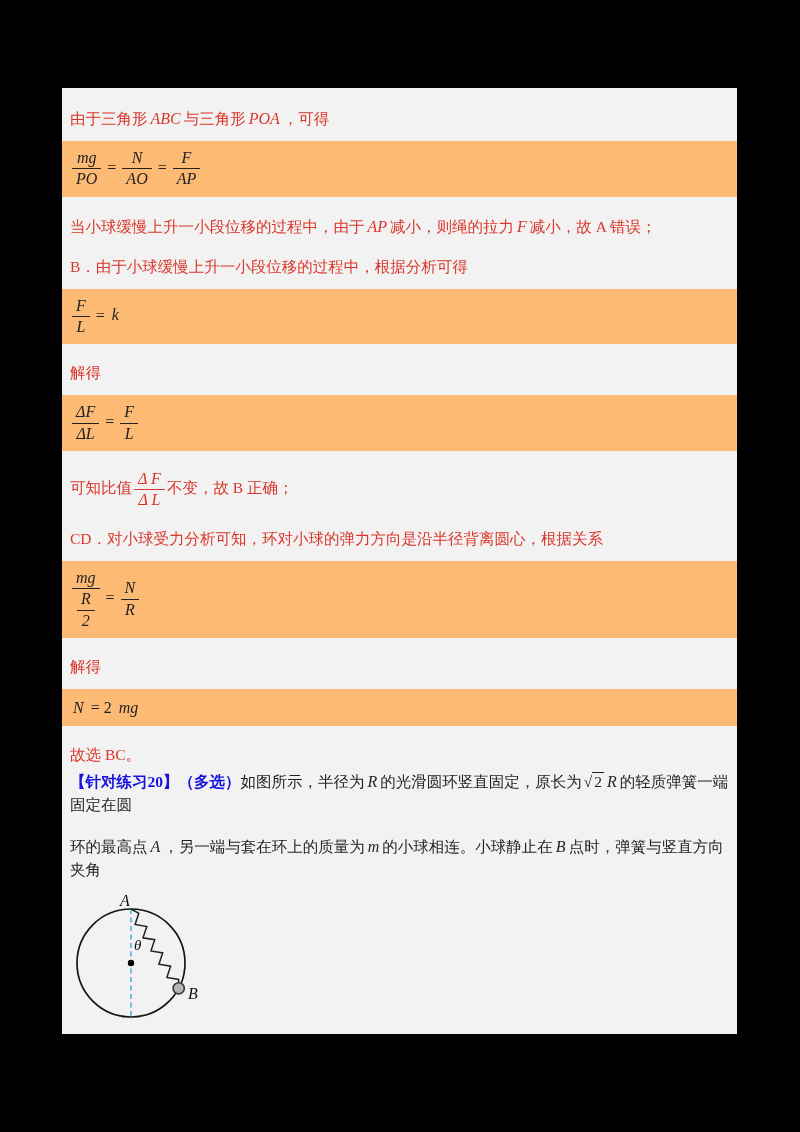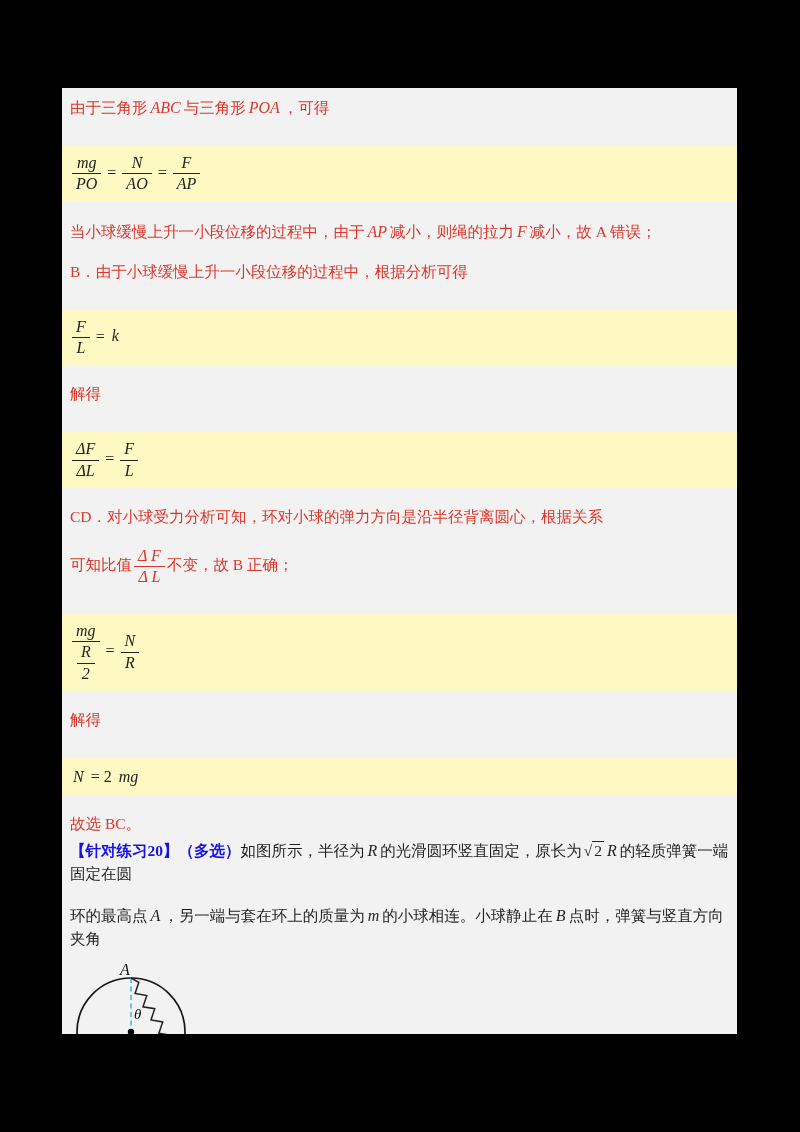--- a/index.html
+++ b/index.html
@@ -16,29 +16,29 @@
     background:#f2f2f2;
     color:#1f1f1f;
     overflow:hidden;
   }
   .line{
     margin-top:19px;
     padding-left:8px;
     font-size:15.5px;
     line-height:1.35;
   }
-  #sec-solution .line:first-child{margin-top:9px;}
+  #sec-solution .line:first-child{margin-top:20px;}
   .red{color:#da362b;}
   .blue{color:#1713dd;font-weight:bold;}
   .eq{
-    background:#fef9c3;
+    background:#fdba74;
     color:#222;
     font-family:"Liberation Serif","DejaVu Serif",serif;
     padding:8px 10px 8px 8px;
-    margin-top:27px;
+    margin-top:11px;
     font-size:16px;
   }
   .v{
     font-family:"Liberation Serif","DejaVu Serif",serif;
     font-style:italic;
     padding:0 3px;
     font-size:16px;
   }
   .fr{
     display:inline-block;vertical-align:middle;text-align:center;
@@ -61,22 +61,22 @@
 <div class="page">
 
   <div id="sec-solution">
       <div class="line red"><span>由于三角形</span><span class="v">ABC</span><span>与三角形</span><span class="v">POA</span><span>，可得</span></div>
       <div class="line eq"><span class="fr"><span class="fn">mg</span><span class="fd">PO</span></span><span> = </span><span class="fr"><span class="fn">N</span><span class="fd">AO</span></span><span> = </span><span class="fr"><span class="fn">F</span><span class="fd">AP</span></span></div>
       <div class="line red"><span>当小球缓慢上升一小段位移的过程中，由于</span><span class="v">AP</span><span>减小，则绳的拉力</span><span class="v">F</span><span>减小，故 A 错误；</span></div>
       <div class="line red"><span>B．由于小球缓慢上升一小段位移的过程中，根据分析可得</span></div>
       <div class="line eq"><span class="fr"><span class="fn">F</span><span class="fd">L</span></span><span> = </span><span class="v">k</span></div>
       <div class="line red"><span>解得</span></div>
       <div class="line eq"><span class="fr"><span class="fn">ΔF</span><span class="fd">ΔL</span></span><span> = </span><span class="fr"><span class="fn">F</span><span class="fd">L</span></span></div>
+      <div class="line red"><span>可知比值</span><span class="fr"><span class="fn">Δ F</span><span class="fd">Δ L</span></span><span>不变，故 B 正确；</span></div>
       <div class="line red"><span>CD．对小球受力分析可知，环对小球的弹力方向是沿半径背离圆心，根据关系</span></div>
-      <div class="line red"><span>可知比值</span><span class="fr"><span class="fn">Δ F</span><span class="fd">Δ L</span></span><span>不变，故 B 正确；</span></div>
       <div class="line eq"><span class="fr"><span class="fn">mg</span><span class="fd"><span class="fr"><span class="fn">R</span><span class="fd">2</span></span></span></span><span> = </span><span class="fr"><span class="fn">N</span><span class="fd">R</span></span></div>
       <div class="line red"><span>解得</span></div>
       <div class="line eq"><span class="v">N</span><span> = 2 </span><span class="v">mg</span></div>
       <div class="line red"><span>故选 BC。</span></div>
     </div>
 
   <div id="sec-problem">
       <div class="line blk"><span class="blue">【针对练习20】（多选）</span><span>如图所示，半径为</span><span class="v">R</span><span>的光滑圆环竖直固定，原长为</span><span class="sq"><span>√</span><span class="ov">2</span></span><span class="v">R</span><span>的轻质弹簧一端固定在圆</span></div>
       <div class="line blk"><span>环的最高点</span><span class="v">A</span><span>，另一端与套在环上的质量为</span><span class="v">m</span><span>的小球相连。小球静止在</span><span class="v">B</span><span>点时，弹簧与竖直方向夹角</span></div>
     </div>

